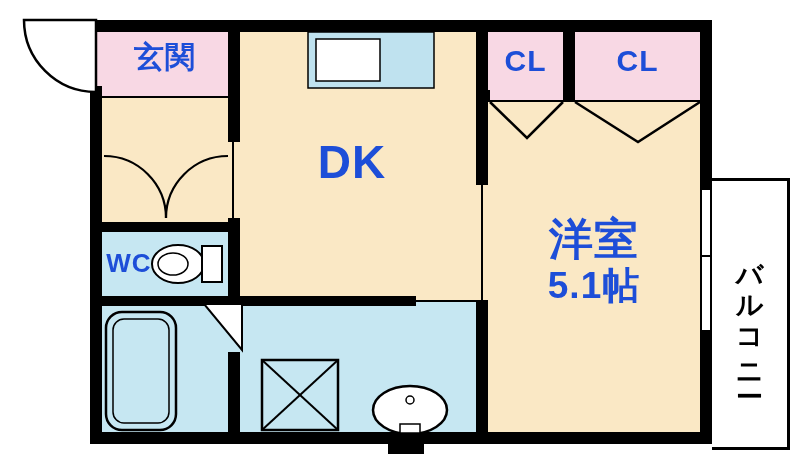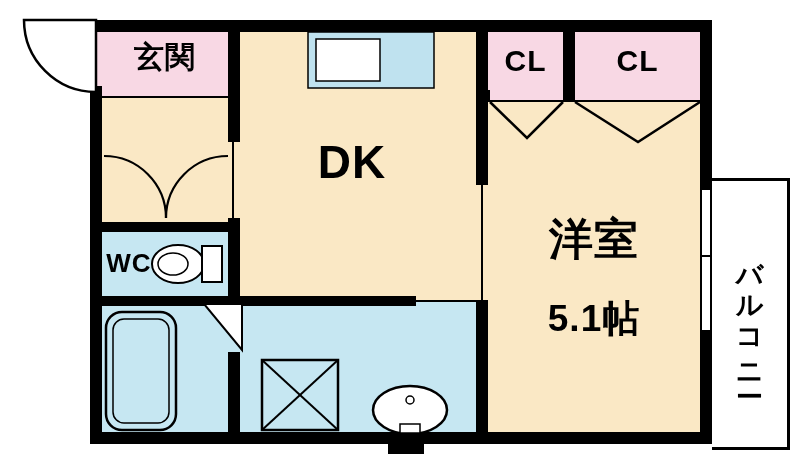--- a/index.html
+++ b/index.html
@@ -4,21 +4,21 @@
 <style>
   html,body{margin:0;padding:0;background:#fff;}
   .plan{
     position:relative;width:800px;height:476px;background:#ffffff;overflow:hidden;
     font-family:"Liberation Sans","DejaVu Sans",sans-serif;
   }
   .room{position:absolute;}
   .wall{position:absolute;background:#000;}
   .thinline{position:absolute;background:#000;}
   .lbl{
-    position:absolute;color:#000000;font-weight:bold;text-align:center;
+    position:absolute;color:#1d4ed8;font-weight:bold;text-align:center;
     line-height:1.15;letter-spacing:1px;white-space:nowrap;
   }
   .bg-cream{background:#FAE8C5;}
   .bg-pink{background:#F8D8E4;}
   .bg-blue{background:#C6E7F2;}
   .window{
     position:absolute;background:#fff;box-sizing:border-box;
     border-left:2px solid #000;border-right:2px solid #000;
   }
   .balcony{
@@ -32,21 +32,21 @@
     font-weight:bold;font-size:27px;letter-spacing:4px;color:#000;
   }
   svg{position:absolute;left:0;top:0;pointer-events:none;}
   .l-genkan{left:96px;top:40px;width:138px;font-size:30px;}
   .l-dk{left:228px;top:136px;width:248px;font-size:46px;}
   .l-dk .size{display:block;font-size:37px;}
   .l-cl1{left:482px;top:44px;width:87px;font-size:30px;}
   .l-cl2{left:569px;top:44px;width:137px;font-size:30px;}
   .l-wc{left:96px;top:249px;width:66px;font-size:26px;}
   .l-west{left:482px;top:214px;width:224px;font-size:44px;}
-  .l-west .size{display:block;font-size:37px;margin-top:33px;}
+  .l-west .size{display:block;font-size:37px;}
 </style>
 </head>
 <body>
 
 <div class="plan">
 
   <div class="room bg-pink" style="left:96px;top:26px;width:138px;height:72px;"></div>
   <div class="room bg-cream" style="left:96px;top:98px;width:138px;height:130px;"></div>
   <div class="room bg-blue" style="left:96px;top:226px;width:138px;height:76px;"></div>
   <div class="room bg-blue" style="left:96px;top:300px;width:138px;height:138px;"></div>

